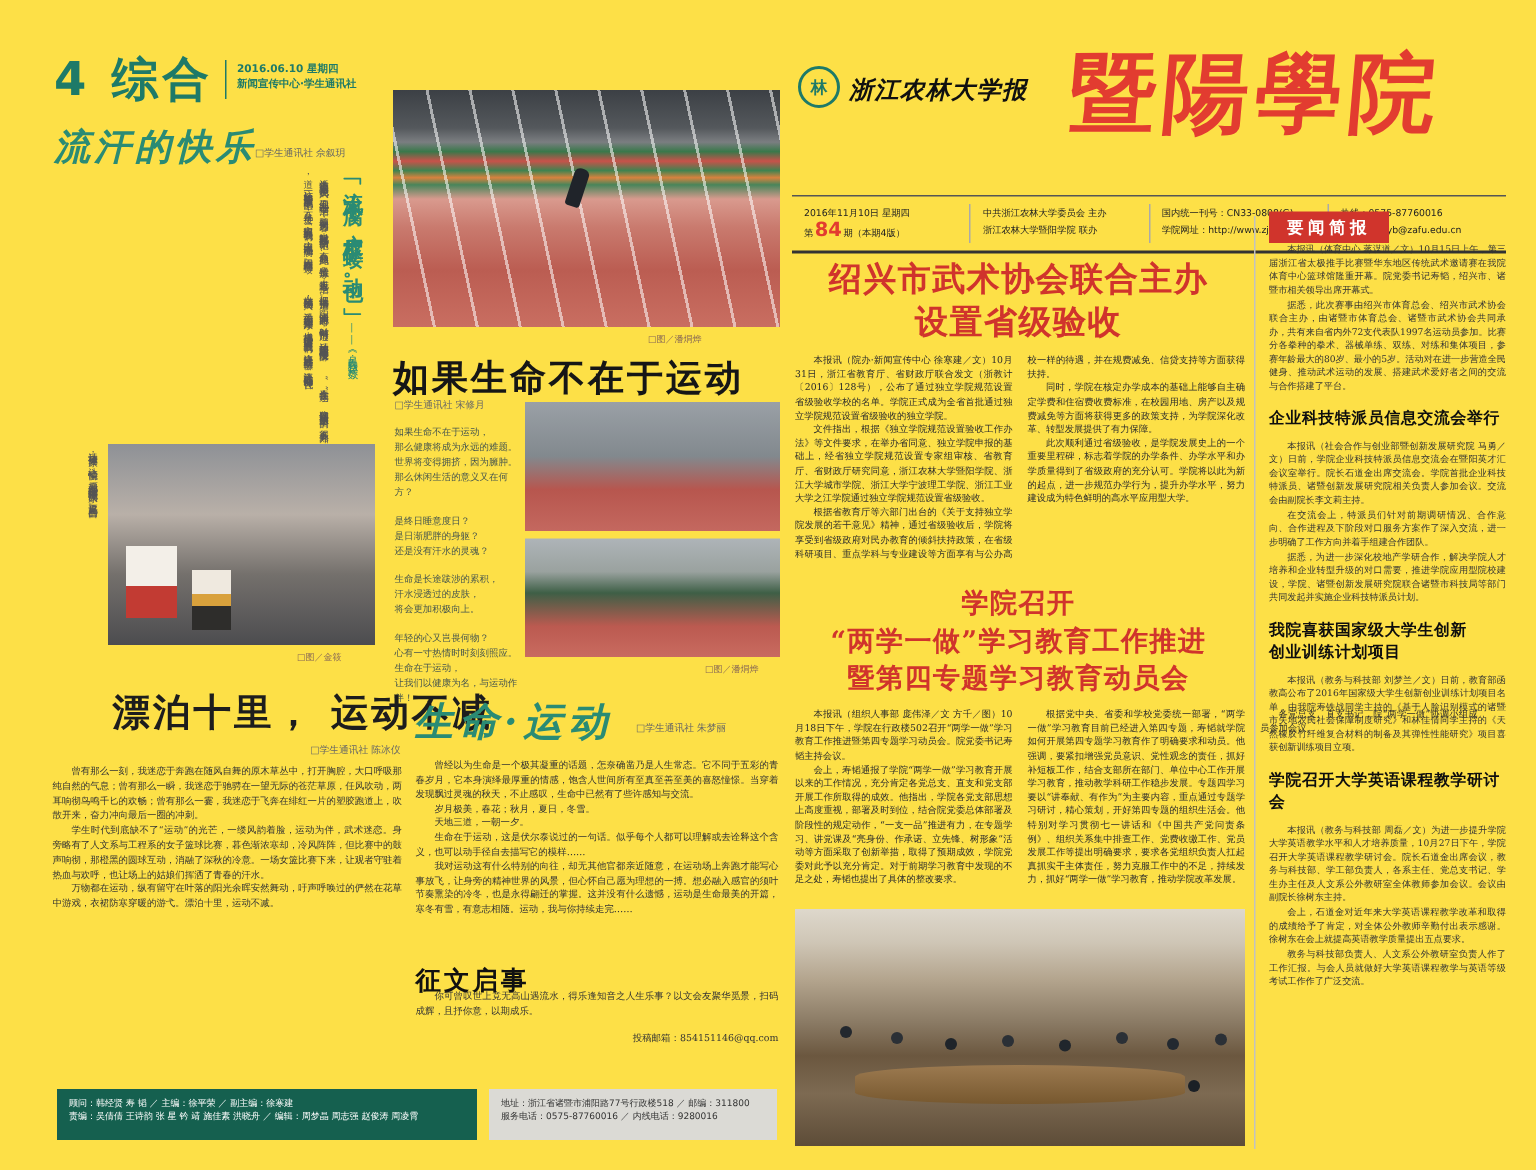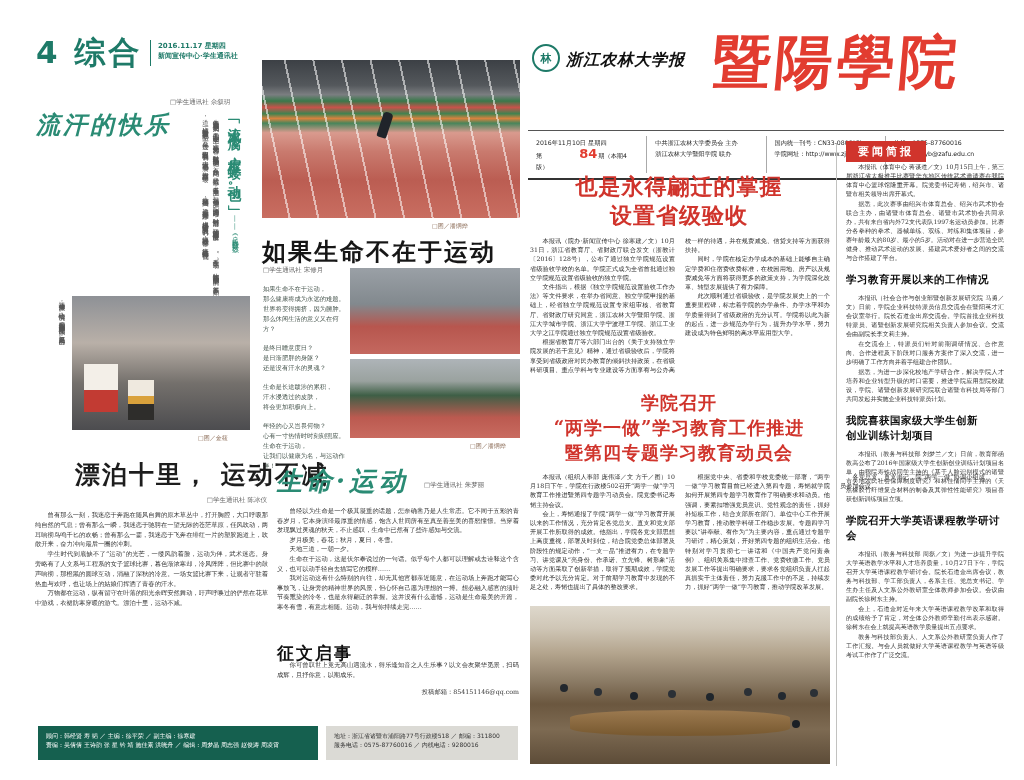--- a/index.html
+++ b/index.html
@@ -1,32 +1,32 @@
 <!DOCTYPE html>
 <html><head>
 <meta charset="utf-8">
 <style>
   html,body{margin:0;padding:0;background:#e9e7e2;}
   body{width:1024px;height:780px;position:relative;overflow:hidden;
        font-family:"DejaVu Sans","Liberation Sans",sans-serif;}
-  .canvas{position:absolute;inset:0;background:#ffffff;}
+  .canvas{position:absolute;inset:0;background:#fde047;}
   .page{position:absolute;top:28px;height:742px;}
   .page.left{left:30px;width:492px;}
   .page.right{left:528px;width:478px;}
   .abs{position:absolute;}
   .serif{font-family:"DejaVu Serif","Liberation Serif",serif;}
 
   
   .lp-pageno{left:6px;top:4px;font-size:31px;font-weight:bold;color:#1e7a68;letter-spacing:3px;}
   .lp-divider{left:120px;top:12px;width:1px;height:26px;background:#1e7a68;}
   .lp-datebox{left:128px;top:13px;font-size:7px;line-height:10px;color:#1e7a68;font-weight:bold;}
   .lp-masthead-small{left:250px;top:10px;width:240px;text-align:right;font-size:15px;
        color:#cf3a30;font-weight:bold;font-style:italic;letter-spacing:1px;}
   .lp-title-sweat{left:6px;top:54px;font-size:24px;color:#2a8b74;font-weight:bold;
-       font-style:italic;letter-spacing:3px;margin-top:27px;}
+       font-style:italic;letter-spacing:3px;}
   .byline{font-size:6.5px;color:#666;}
   .v{writing-mode:vertical-rl;text-orientation:mixed;}
   .v-quote{left:196px;top:86px;height:230px;font-size:13.5px;color:#2a8b74;
        line-height:1.25;font-weight:bold;letter-spacing:3px;}
   .v-quote .src{font-size:7px;font-weight:normal;margin-top:8px;letter-spacing:1px;}
   .v-body-upper{left:5px;top:86px;width:186px;height:176px;font-size:6.4px;
        line-height:10.5px;color:#555;letter-spacing:.5px;}
   .v-body-lower{left:5px;top:268px;width:32px;height:158px;font-size:6.4px;
        line-height:10.5px;color:#555;letter-spacing:.5px;}
   .photo{background:#999;}
@@ -81,21 +81,21 @@
        display:flex;align-items:center;justify-content:center;}
   .rp-logo span{color:#1e7a68;font-size:11px;font-weight:bold;}
   .rp-papername{left:38px;top:22px;font-size:16px;font-weight:bold;font-style:italic;
        color:#101010;letter-spacing:1px;}
   .rp-title{left:140px;top:-4px;width:338px;text-align:center;font-size:58px;font-weight:bold;
        color:#e23c30;letter-spacing:4px;transform:skewX(-5deg);}
   .rp-infobar{left:0;top:102px;width:476px;border-top:1px solid #555;border-bottom:2px solid #333;
        display:flex;padding:5px 0;box-sizing:border-box;}
   .rp-infobar .cell{flex:1;padding:1px 8px;font-size:6.2px;line-height:11px;color:#222;}
   .rp-infobar .cell + .cell{border-left:1px solid #aaa;}
-  .issue-num{color:#e23c30;font-size:13px;font-weight:bold;padding:0 1px;margin-left:36px;}
+  .issue-num{color:#e23c30;font-size:13px;font-weight:bold;padding:0 1px;}
   .rp-headline1{left:0;top:144px;width:302px;text-align:center;font-size:22px;font-weight:bold;
        color:#d0342c;line-height:29px;letter-spacing:1px;}
   .cols2{font-size:6.2px;line-height:9.2px;color:#2b2b2b;text-align:justify;
        column-count:2;column-gap:10px;column-fill:auto;}
   .lead-body{left:2px;top:208px;width:300px;height:146px;}
   .rp-headline2{left:0;top:362px;width:302px;text-align:center;font-size:18px;font-weight:bold;
        color:#d0342c;line-height:25px;letter-spacing:1px;}
   .second-body{left:2px;top:444px;width:300px;height:128px;}
   .rp-photo{left:2px;top:578px;width:300px;height:158px;
        background:linear-gradient(180deg,#ded8cc 0%,#cfc6b6 14%,#b3a48d 30%,#8a7a64 48%,
@@ -118,21 +118,21 @@
 </style>
 </head>
 <body>
 
 <div class="canvas">
 
   <section class="page left">
     <div class="abs lp-pageno">4 综合</div>
     <div class="abs lp-divider"></div>
     <div class="abs lp-datebox">
-      <div>2016.11.17 星期四</div>
+      <div>2016.06.10 星期四</div>
       <div>新闻宣传中心·学生通讯社</div>
     </div>
 
     <div class="abs lp-title-sweat serif">流汗的快乐</div>
     <div class="abs byline" style="left:140px;top:70px;">□学生通讯社 佘叙玥</div>
     <div class="abs v v-quote serif">
       <span>「流水不腐，户枢不蝼，动也。」</span>
       <span class="src">——《吕氏春秋·尽数》</span>
     </div>
     <div class="abs v v-body-upper serif">生活中总会遇到形形色色的人，他们无不在运动中生活，即使是匆匆过客，也时时体现着运动的印记。有人自幼如此、坚持锻炼；也有人迫于生活，仅把运动当作消遣。阳光洒满跑道时，时针悄然滑过，运动的快乐便在汗水里慢慢发酵。　　“生命在于运动”，这句话是法国的伏尔泰留下的。很多人并不知道，这短短的一句背后承载了他的一生。几百年过去，它依旧提醒着我们：流水因流动而不腐，户枢因转动而不蝼。　　女排精神感动国人，运动员们在赛场上挥洒汗水，也把拼搏的信念传递给了看台上的我们。流汗的过程虽然辛苦，流汗之后的畅快却无可替代。</div>
@@ -223,21 +223,21 @@
         <div>国内统一刊号：CN33-0808(G)</div>
         <div>学院网址：http://www.zjyc.edu.cn</div>
       </div>
       <div class="cell">
         <div>热线：0575-87760016</div>
         <div>邮箱：tmxyb@zafu.edu.cn</div>
       </div>
     </div>
 
     <div class="abs rp-headline1 serif">
-      <div>也是永得翩迁的掌握</div>
+      <div>绍兴市武术协会联合主办</div>
       <div>设置省级验收</div>
     </div>
     <div class="abs cols2 lead-body serif">
       <p>本报讯（院办·新闻宣传中心 徐寒建／文）10月31日，浙江省教育厅、省财政厅联合发文（浙教计〔2016〕128号），公布了通过独立学院规范设置省级验收学校的名单。学院正式成为全省首批通过独立学院规范设置省级验收的独立学院。</p>
       <p>文件指出，根据《独立学院规范设置验收工作办法》等文件要求，在举办省同意、独立学院申报的基础上，经省独立学院规范设置专家组审核、省教育厅、省财政厅研究同意，浙江农林大学暨阳学院、浙江大学城市学院、浙江大学宁波理工学院、浙江工业大学之江学院通过独立学院规范设置省级验收。</p>
       <p>根据省教育厅等六部门出台的《关于支持独立学院发展的若干意见》精神，通过省级验收后，学院将享受到省级政府对民办教育的倾斜扶持政策，在省级科研项目、重点学科与专业建设等方面享有与公办高校一样的待遇，并在规费减免、信贷支持等方面获得扶持。</p>
       <p>同时，学院在核定办学成本的基础上能够自主确定学费和住宿费收费标准，在校园用地、房产以及规费减免等方面将获得更多的政策支持，为学院深化改革、转型发展提供了有力保障。</p>
       <p>此次顺利通过省级验收，是学院发展史上的一个重要里程碑，标志着学院的办学条件、办学水平和办学质量得到了省级政府的充分认可。学院将以此为新的起点，进一步规范办学行为，提升办学水平，努力建设成为特色鲜明的高水平应用型大学。</p>
     </div>
 
@@ -262,21 +262,21 @@
 
     <div class="abs sidebar">
       <div class="sb-header">要闻简报</div>
 
       <div class="sb-body serif">
         <p>本报讯（体育中心 蒋谋道／文）10月15日上午，第三届浙江省太极推手比赛暨华东地区传统武术邀请赛在我院体育中心篮球馆隆重开幕。院党委书记寿韬，绍兴市、诸暨市相关领导出席开幕式。</p>
         <p>据悉，此次赛事由绍兴市体育总会、绍兴市武术协会联合主办，由诸暨市体育总会、诸暨市武术协会共同承办，共有来自省内外72支代表队1997名运动员参加。比赛分各拳种的拳术、器械单练、双练、对练和集体项目，参赛年龄最大的80岁、最小的5岁。活动对在进一步营造全民健身、推动武术运动的发展、搭建武术爱好者之间的交流与合作搭建了平台。</p>
       </div>
 
       <div class="sb-title">
-        <div>学习教育开展以来的工作情况</div>
+        <div>企业科技特派员信息交流会举行</div>
       </div>
       <div class="sb-body serif">
         <p>本报讯（社会合作与创业部暨创新发展研究院 马勇／文）日前，学院企业科技特派员信息交流会在暨阳英才汇会议室举行。院长石道金出席交流会。学院首批企业科技特派员、诸暨创新发展研究院相关负责人参加会议。交流会由副院长李文莉主持。</p>
         <p>在交流会上，特派员们针对前期调研情况、合作意向、合作进程及下阶段对口服务方案作了深入交流，进一步明确了工作方向并着手组建合作团队。</p>
         <p>据悉，为进一步深化校地产学研合作，解决学院人才培养和企业转型升级的对口需要，推进学院应用型院校建设，学院、诸暨创新发展研究院联合诸暨市科技局等部门共同发起并实施企业科技特派员计划。</p>
       </div>
 
       <div class="sb-title">
         <div>我院喜获国家级大学生创新</div>
         <div>创业训练计划项目</div>

